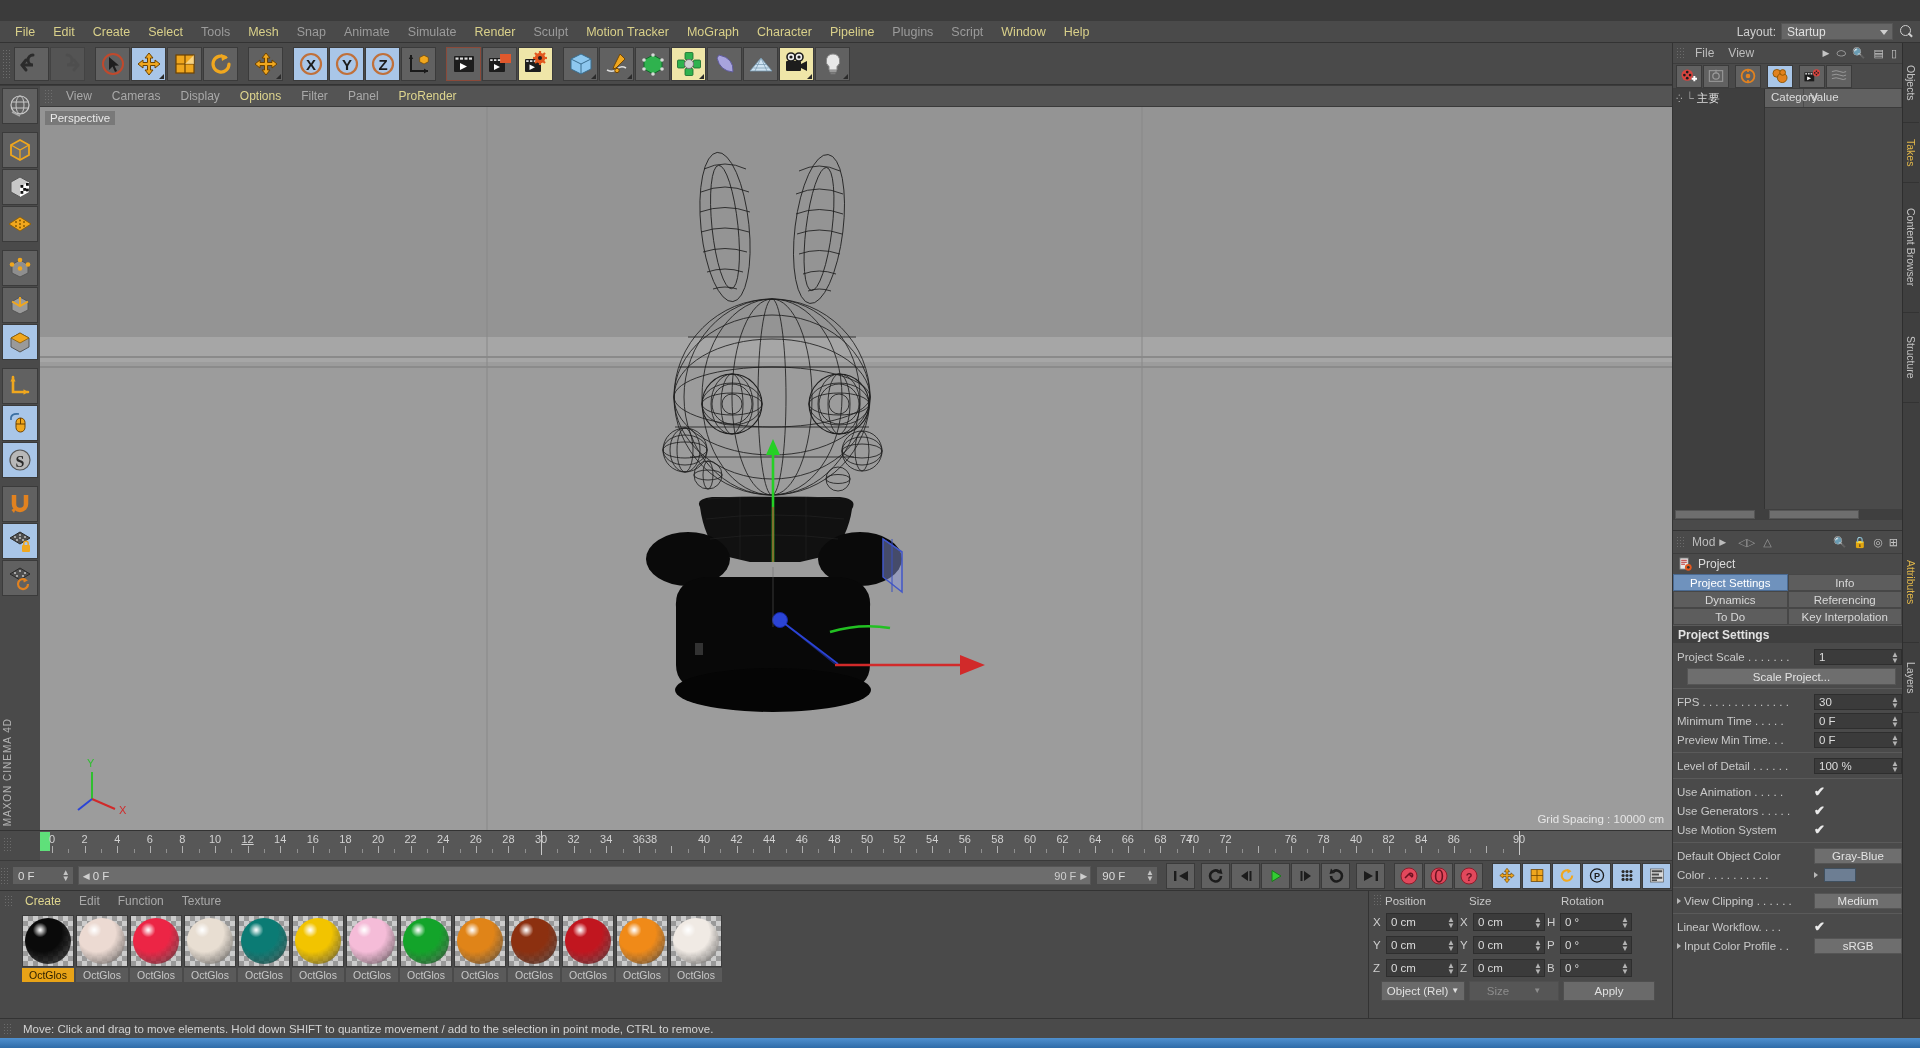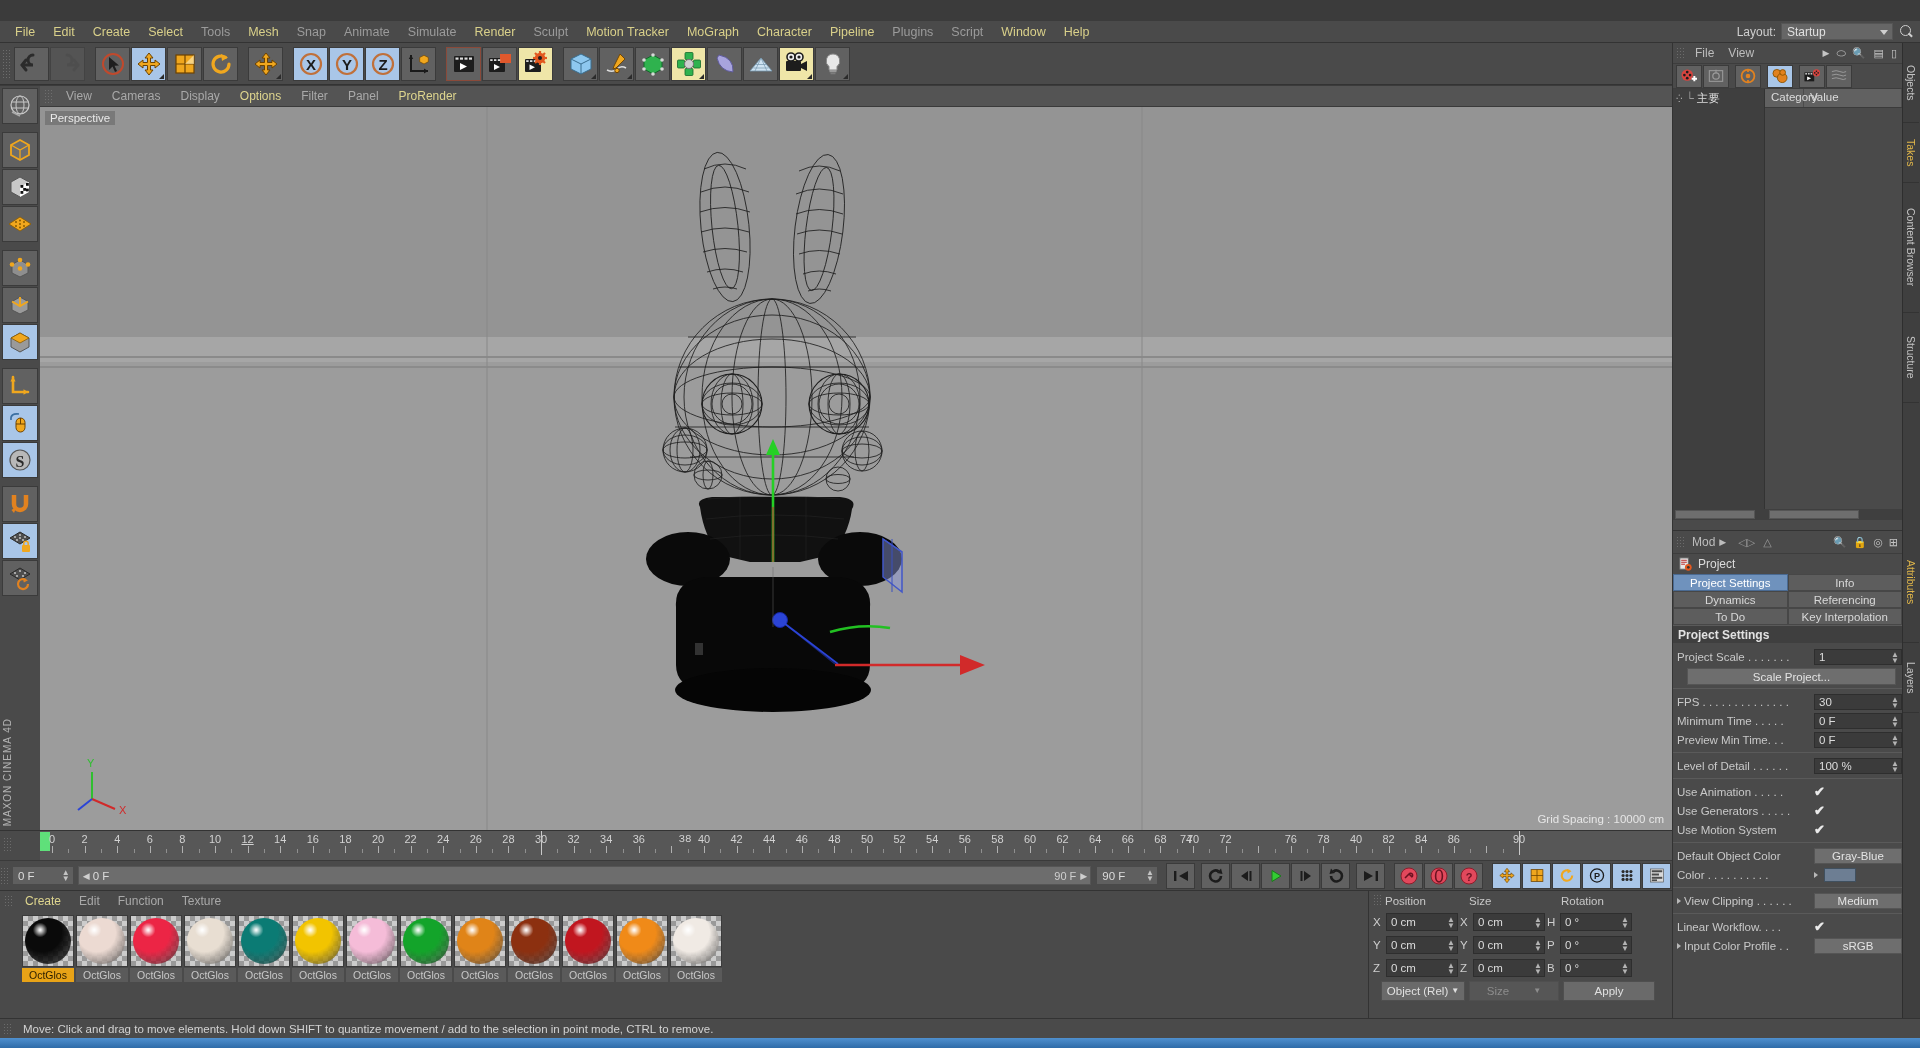--- a/index.html
+++ b/index.html
@@ -917,21 +917,21 @@
         <div class="tl-tick" style="left: 517.3px;"></div>
         <div class="tl-tick-label" style="left: 533.6px;">32</div>
         <div class="tl-tick major" style="left: 533.6px;"></div>
         <div class="tl-tick" style="left: 549.9px;"></div>
         <div class="tl-tick-label" style="left: 566.2px;">34</div>
         <div class="tl-tick major" style="left: 566.2px;"></div>
         <div class="tl-tick" style="left: 582.5px;"></div>
         <div class="tl-tick-label" style="left: 598.8px;">36</div>
         <div class="tl-tick major" style="left: 598.8px;"></div>
         <div class="tl-tick" style="left: 615.1px;"></div>
-        <div class="tl-tick-label" style="left: 645px; font-family: Liberation Mono, monospace;">38</div>
+        <div class="tl-tick-label" style="left: 611px;">38</div>
         <div class="tl-tick major" style="left: 631.4px;"></div>
         <div class="tl-tick" style="left: 647.7px;"></div>
         <div class="tl-tick-label" style="left: 664px;">40</div>
         <div class="tl-tick major" style="left: 664px;"></div>
         <div class="tl-tick" style="left: 680.3px;"></div>
         <div class="tl-tick-label" style="left: 696.6px;">42</div>
         <div class="tl-tick major" style="left: 696.6px;"></div>
         <div class="tl-tick" style="left: 712.9px;"></div>
         <div class="tl-tick-label" style="left: 729.2px;">44</div>
         <div class="tl-tick major" style="left: 729.2px;"></div>

